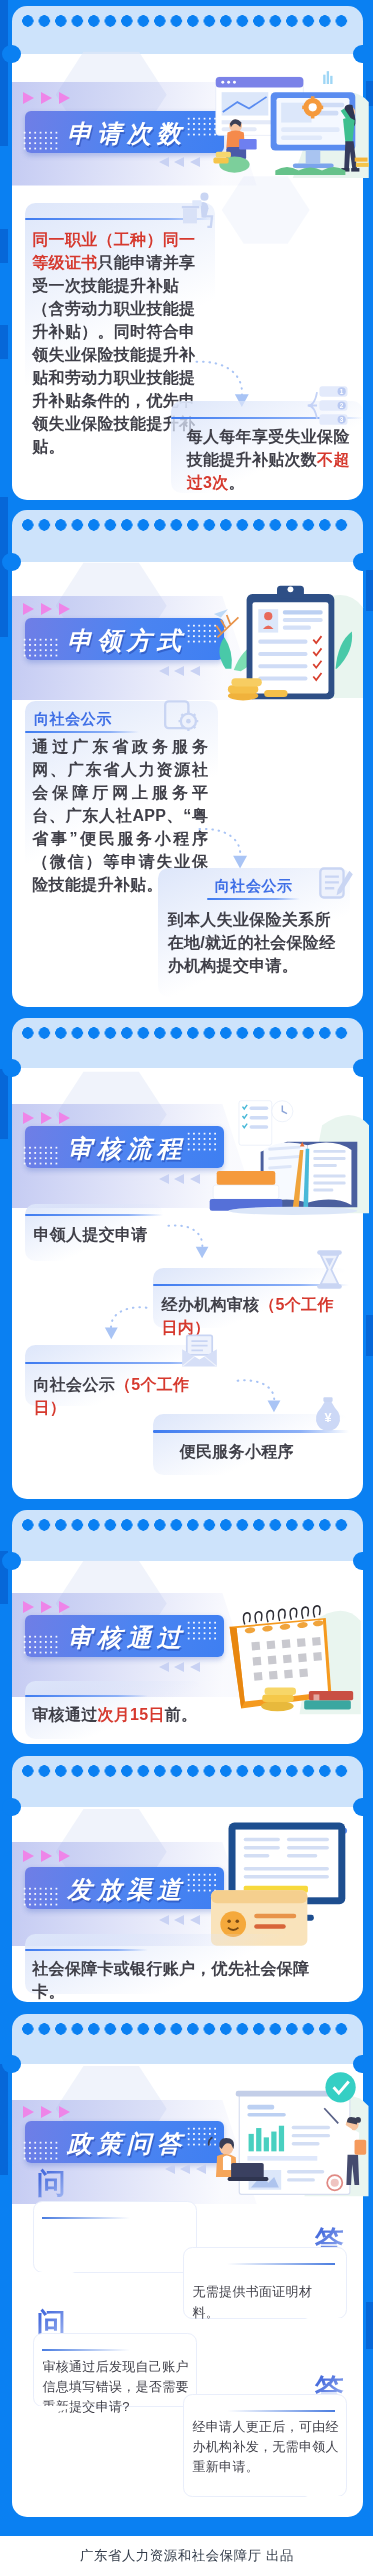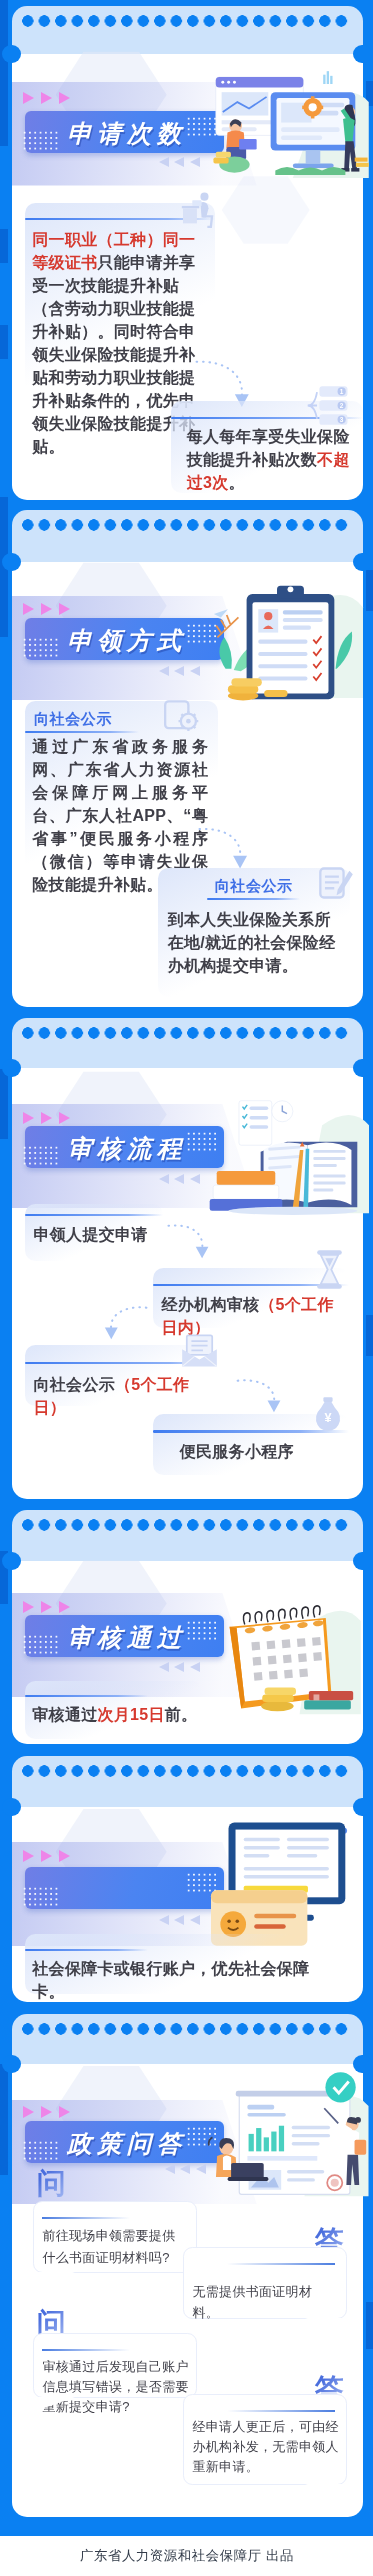--- a/index.html
+++ b/index.html
@@ -470,20 +470,21 @@
     <div class="notch l"></div>
     <div class="notch r"></div>
     <div class="hex" style="left:44px;top:-4.7px;width:111px;height:99px"></div>
     <div class="wedge" style="top:35px"></div>
     <div class="tri-row" style="left:11.7px;top:43px">
       <div class="tri-r"></div>
         <div class="tri-r"></div>
         <div class="tri-r"></div>
     </div>
     <div class="badge" style="left:13px;top:60px">
+      <div class="t">发放渠道</div>
       <div class="bdots" style="left:-2.3px;top:18.7px;width:37px;height:21px"></div>
       <div class="bdots" style="right:4.7px;top:4.7px;width:33px;height:23.4px"></div>
     </div>
     <div class="tri-row" style="left:147px;top:108px;gap:5.8px">
       <div class="tri-l"></div>
         <div class="tri-l"></div>
         <div class="tri-l"></div>
     </div>
 
     <svg style="left:199px;top:13.4px" width="146" height="126" viewBox="0 0 250 215">
@@ -587,38 +588,37 @@
       <path d="M20 146 Q36 138 52 148 L54 182 L18 182 Z" fill="#f5a55a"></path>
       <path d="M30 148 Q36 142 44 148 L44 170 L30 170 Z" fill="#fff"></path>
       <rect x="44" y="158" width="56" height="26" rx="3" fill="#3a4060"></rect>
       <rect x="38" y="182" width="70" height="7" rx="3" fill="#2f3550"></rect>
       <path d="M12 114 Q4 118 6 128" stroke="#3a3f55" stroke-width="3" fill="none"></path>
     </svg>
 
     <div class="qaglyph" style="left:25px;top:100px">问</div>
     <div class="bubble" style="left:21.6px;top:137px;height:72px">
       <div class="qline"></div>
-      <div class="qatxt" style="left:8.2px;top:23.4px;width:146px;line-height:22px">前往现场申领需要提供什么书面证明材料吗?</div>
       <div class="tail ql"></div>
     </div>
     <div class="qaglyph" style="left:303px;top:158px">答</div>
     <div class="bubble" style="left:171px;top:183px;height:72px">
       <div class="aline"></div>
       <div class="qatxt" style="left:8.8px;top:33px;width:146px;line-height:21px">无需提供书面证明材料。</div>
       <div class="tail ar"></div>
     </div>
 
     <div class="qaglyph" style="left:25px;top:240px">问</div>
-    <div class="bubble" style="left:21.6px;top:269px;height:65px">
+    <div class="bubble" style="left:21.6px;top:269px;height:74px">
       <div class="qline"></div>
       <div class="qatxt" style="left:8.2px;top:23.4px;width:147px;line-height:20px">审核通过后发现自己账户信息填写错误，是否需要重新提交申请?</div>
       <div class="tail ql"></div>
     </div>
     <div class="qaglyph" style="left:303px;top:306px">答</div>
-    <div class="bubble" style="left:171px;top:330px;height:91px">
+    <div class="bubble" style="left:171px;top:330px;height:103px">
       <div class="aline"></div>
       <div class="qatxt" style="left:8.8px;top:22px;width:147px;line-height:20px">经申请人更正后，可由经办机构补发，无需申领人重新申请。</div>
       <div class="tail ar"></div>
     </div>
   </div>
 
   <div class="footer">
     <span>广东省人力资源和社会保障厅 出品</span>
   </div>
 </div>

